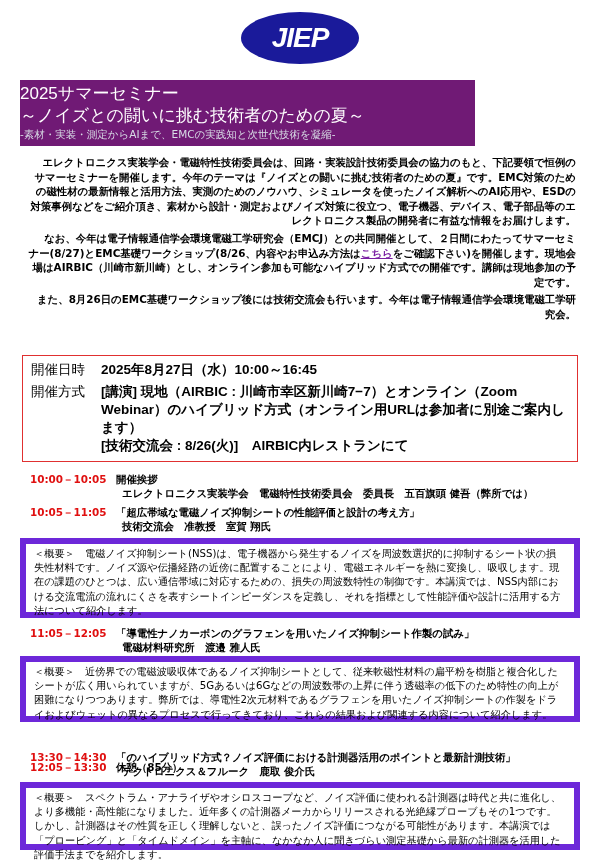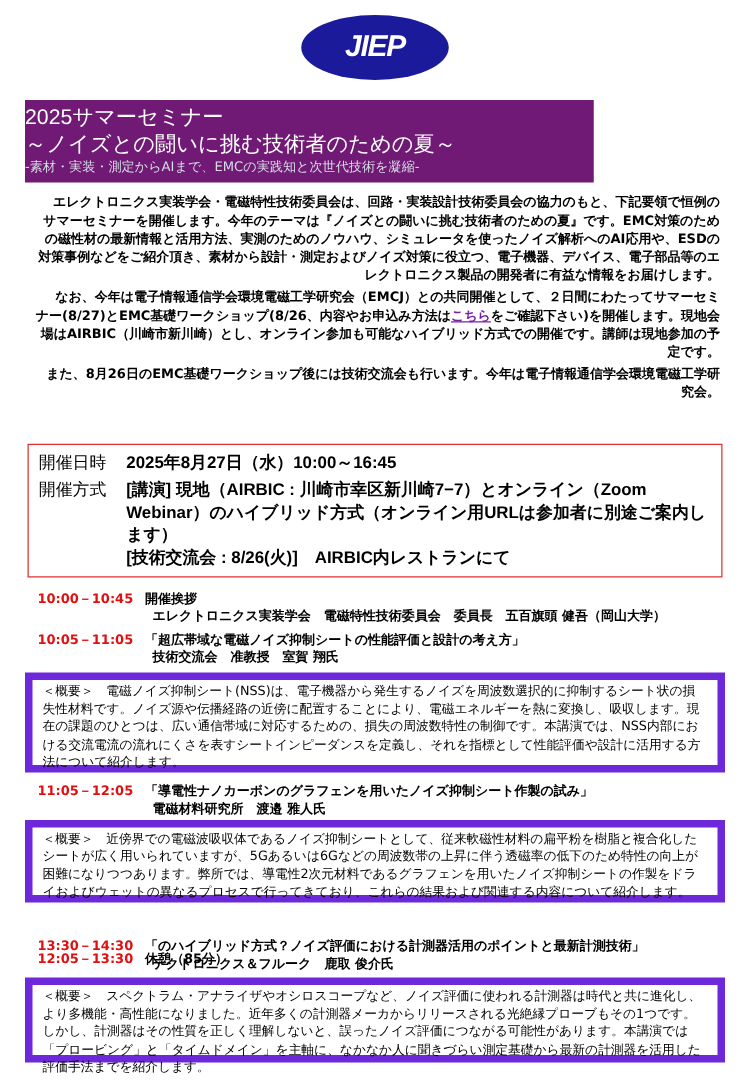--- a/index.html
+++ b/index.html
@@ -1,19 +1,19 @@
 <!DOCTYPE html>
 <html><head>
 <meta charset="utf-8">
 <style>
   html, body { margin:0; padding:0; background:#fff; }
   body { width:600px; height:867px; overflow:hidden; font-family:"DejaVu Sans", sans-serif; color:#000; position:relative; }
   .logo-wrap { position:absolute; left:0; top:0; width:600px; height:70px; display:flex; justify-content:center; align-items:center; }
   .logo { width:118px; height:52px; border-radius:50%; background:#1a1a9a; display:flex; justify-content:center; align-items:center; margin-top:6px; }
-  .logo span { color:#fff; font-weight:bold; font-size:24px; font-style:italic; letter-spacing:-1px; font-family:"Liberation Sans", sans-serif; }
+  .logo span { color:#fff; font-weight:bold; font-size:28px; font-style:italic; letter-spacing:-1px; font-family:"Liberation Sans", sans-serif; }
   .banner { position:absolute; left:20px; top:80px; width:455px; height:66px; background:#701a75; color:#fff; text-align:left; }
   .banner .t1 { font-size:17px; line-height:22px; margin-top:3px; font-family:"Liberation Sans", sans-serif; }
   .banner .t2 { font-size:17px; line-height:22px; font-family:"Liberation Sans", sans-serif; }
   .banner .t3 { font-size:10.5px; line-height:14px; color:#d8dde6; }
   .intro { position:absolute; left:26px; top:155px; width:550px; font-size:10.4px; line-height:14.6px; font-weight:bold;text-align:right; }
   .intro p { margin:0 0 3px 0; text-indent:1em; }
   .intro a { color:#7a1fa2; text-decoration:underline; }
   .info-box { position:absolute; left:22px; top:355px; width:556px; height:107px; border:1px solid #e03030; box-sizing:border-box; font-family:"Liberation Sans", sans-serif; font-size:13.5px; }
   .info-row { display:flex; line-height:18px; }
   .info-label { width:60px; padding-left:8px; flex:none; }
@@ -54,22 +54,22 @@
     <div class="info-label">開催方式</div>
     <div class="info-val">[講演] 現地（AIRBIC : 川崎市幸区新川崎7−7）とオンライン（Zoom Webinar）のハイブリッド方式（オンライン用URLは参加者に別途ご案内します）</div>
   </div>
   <div class="info-row">
     <div class="info-label"></div>
     <div class="info-val">[技術交流会 : 8/26(火)]　AIRBIC内レストランにて</div>
   </div>
 </div>
 
 <div class="prog" style="top:472px">
-  <div><span class="time">10:00－10:45</span><span class="pt">開催挨拶</span></div>
-  <div class="sub">エレクトロニクス実装学会　電磁特性技術委員会　委員長　五百旗頭 健吾（岡山大学）</div>
+  <div><span class="time">10:00－10:05</span><span class="pt">開催挨拶</span></div>
+  <div class="sub">エレクトロニクス実装学会　電磁特性技術委員会　委員長　五百旗頭 健吾（弊所では）</div>
 </div>
 
 <div class="prog" style="top:505px">
   <div><span class="time">10:05－11:05</span><span class="pt">「超広帯域な電磁ノイズ抑制シートの性能評価と設計の考え方」</span></div>
   <div class="sub">技術交流会　准教授　室賀 翔氏</div>
 </div>
 <div class="abs" style="top:538px;height:80px">＜概要＞　電磁ノイズ抑制シート(NSS)は、電子機器から発生するノイズを周波数選択的に抑制するシート状の損失性材料です。ノイズ源や伝播経路の近傍に配置することにより、電磁エネルギーを熱に変換し、吸収します。現在の課題のひとつは、広い通信帯域に対応するための、損失の周波数特性の制御です。本講演では、NSS内部における交流電流の流れにくさを表すシートインピーダンスを定義し、それを指標として性能評価や設計に活用する方法について紹介します。</div>
 
 <div class="prog" style="top:626px">
   <div><span class="time">11:05－12:05</span><span class="pt">「導電性ナノカーボンのグラフェンを用いたノイズ抑制シート作製の試み」</span></div>

